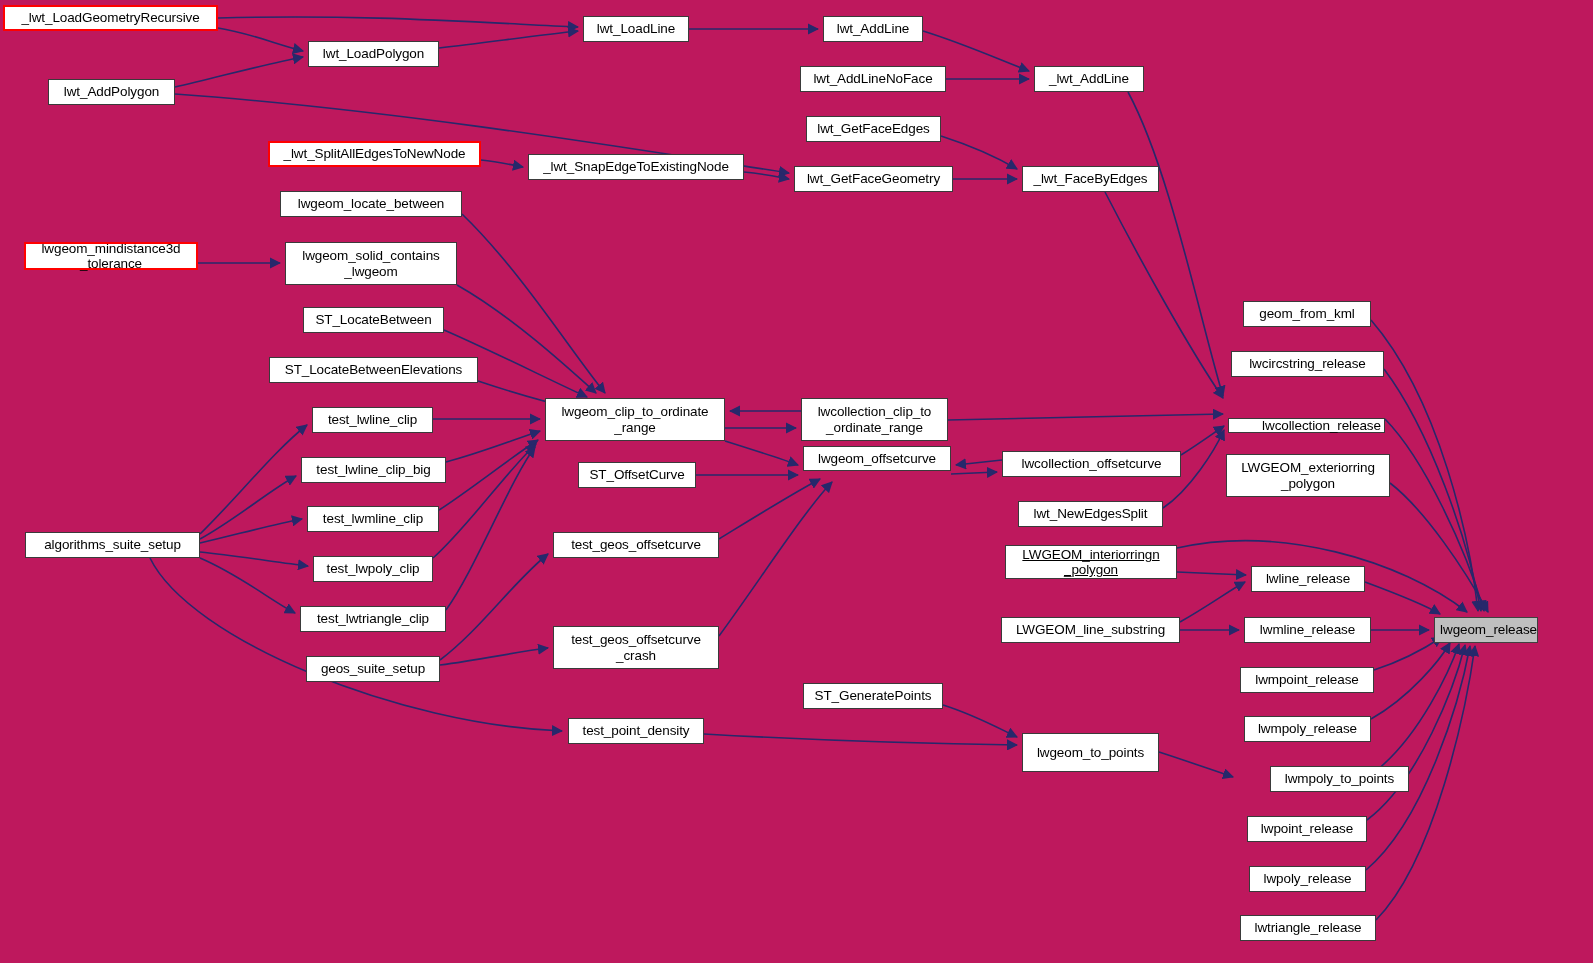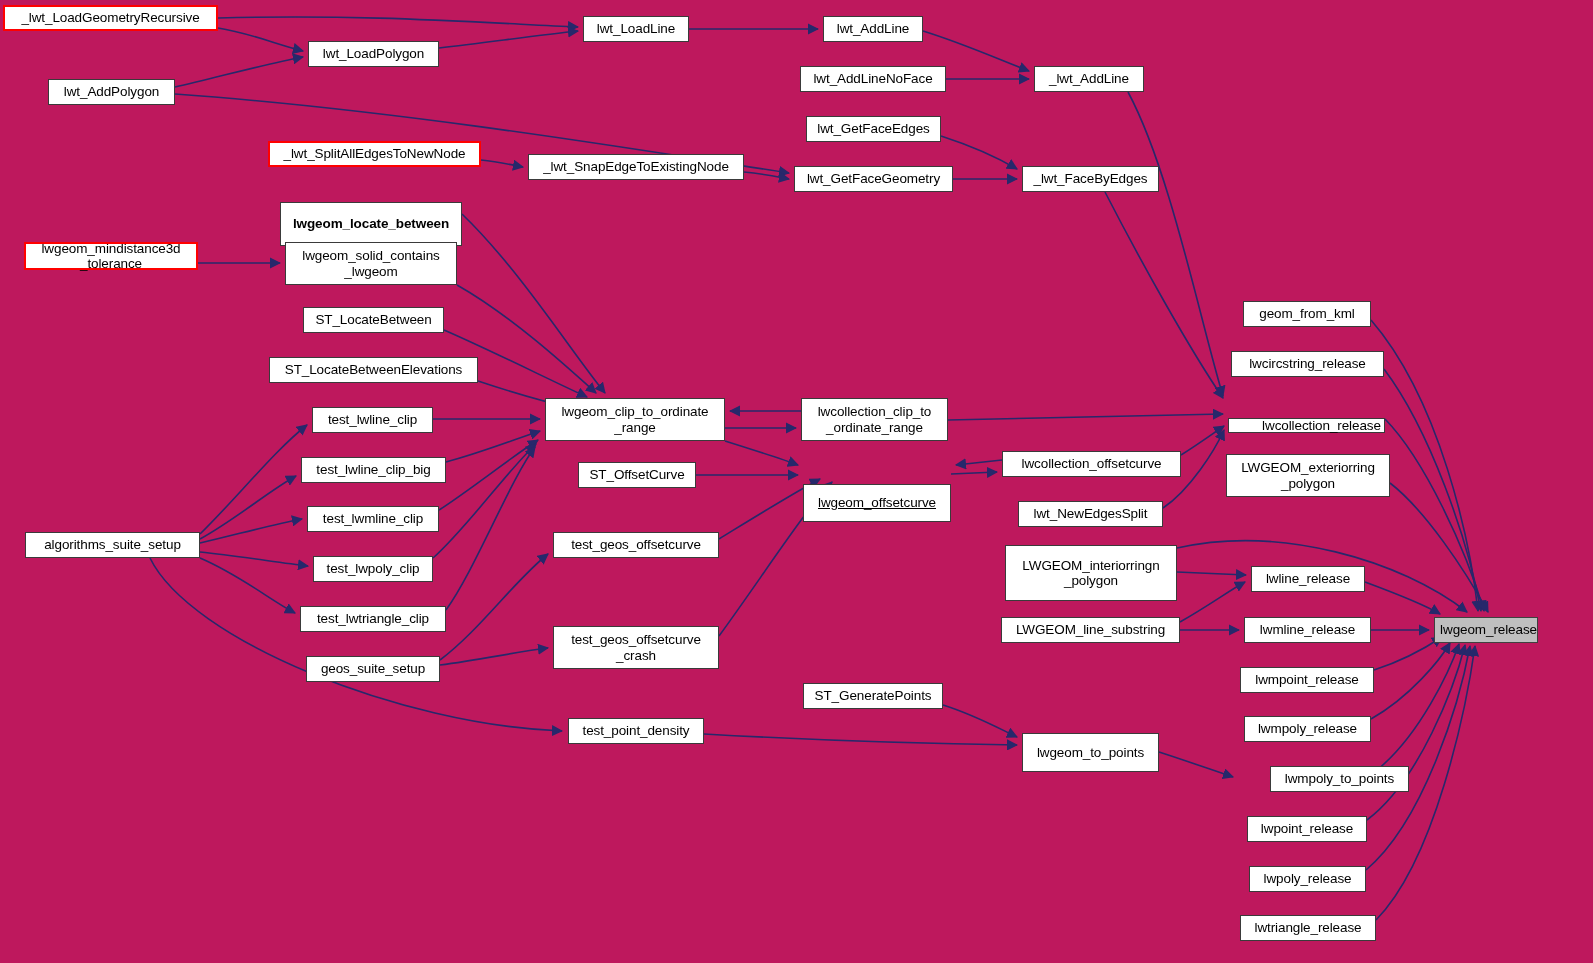--- a/index.html
+++ b/index.html
@@ -111,49 +111,49 @@
       <div class="node" style="left: 48px; top: 79px; width: 127px; height: 26px;"><span>lwt_AddPolygon</span></div>
       <div class="node" style="left: 583px; top: 16px; width: 106px; height: 26px;"><span>lwt_LoadLine</span></div>
       <div class="node" style="left: 823px; top: 16px; width: 100px; height: 26px;"><span>lwt_AddLine</span></div>
       <div class="node" style="left: 800px; top: 66px; width: 146px; height: 26px;"><span>lwt_AddLineNoFace</span></div>
       <div class="node" style="left: 1034px; top: 66px; width: 110px; height: 26px;"><span>_lwt_AddLine</span></div>
       <div class="node red" style="left: 268px; top: 141px; width: 213px; height: 26px;"><span>_lwt_SplitAllEdgesToNewNode</span></div>
       <div class="node" style="left: 528px; top: 154px; width: 216px; height: 26px;"><span>_lwt_SnapEdgeToExistingNode</span></div>
       <div class="node" style="left: 806px; top: 116px; width: 135px; height: 26px;"><span>lwt_GetFaceEdges</span></div>
       <div class="node" style="left: 794px; top: 166px; width: 159px; height: 26px; justify-content: center;"><span>lwt_GetFaceGeometry</span></div>
       <div class="node" style="left: 1022px; top: 166px; width: 137px; height: 26px;"><span>_lwt_FaceByEdges</span></div>
-      <div class="node" style="left: 280px; top: 202px; width: 182px; height: 44px; font-weight: bold;"><span>lwgeom_locate_between</span></div>
+      <div class="node" style="left: 280px; top: 191px; width: 182px; height: 26px;"><span>lwgeom_locate_between</span></div>
       <div class="node red" style="left: 24px; top: 242px; width: 174px; height: 28px;"><span>lwgeom_mindistance3d
 _tolerance</span></div>
       <div class="node" style="left: 285px; top: 242px; width: 172px; height: 43px;"><span>lwgeom_solid_contains
 _lwgeom</span></div>
       <div class="node" style="left: 303px; top: 307px; width: 141px; height: 26px;"><span>ST_LocateBetween</span></div>
       <div class="node" style="left: 269px; top: 357px; width: 209px; height: 26px;"><span>ST_LocateBetweenElevations</span></div>
       <div class="node" style="left: 312px; top: 407px; width: 121px; height: 26px;"><span>test_lwline_clip</span></div>
       <div class="node" style="left: 301px; top: 457px; width: 145px; height: 26px;"><span>test_lwline_clip_big</span></div>
       <div class="node" style="left: 307px; top: 506px; width: 132px; height: 26px;"><span>test_lwmline_clip</span></div>
       <div class="node" style="left: 313px; top: 556px; width: 120px; height: 26px;"><span>test_lwpoly_clip</span></div>
       <div class="node" style="left: 300px; top: 606px; width: 146px; height: 26px;"><span>test_lwtriangle_clip</span></div>
       <div class="node" style="left: 306px; top: 656px; width: 134px; height: 26px;"><span>geos_suite_setup</span></div>
       <div class="node" style="left: 25px; top: 532px; width: 175px; height: 26px;"><span>algorithms_suite_setup</span></div>
       <div class="node" style="left: 545px; top: 398px; width: 180px; height: 43px;"><span>lwgeom_clip_to_ordinate
 _range</span></div>
       <div class="node" style="left: 801px; top: 398px; width: 147px; height: 43px;"><span>lwcollection_clip_to
 _ordinate_range</span></div>
       <div class="node" style="left: 578px; top: 462px; width: 118px; height: 26px;"><span>ST_OffsetCurve</span></div>
-      <div class="node" style="left: 803px; top: 484px; width: 148px; height: 38px; text-decoration: underline;"><span>lwgeom_offsetcurve</span></div>
+      <div class="node" style="left: 803px; top: 446px; width: 148px; height: 25px;"><span>lwgeom_offsetcurve</span></div>
       <div class="node" style="left: 553px; top: 532px; width: 166px; height: 26px;"><span>test_geos_offsetcurve</span></div>
       <div class="node" style="left: 553px; top: 626px; width: 166px; height: 43px;"><span>test_geos_offsetcurve
 _crash</span></div>
       <div class="node" style="left: 568px; top: 718px; width: 136px; height: 26px;"><span>test_point_density</span></div>
       <div class="node" style="left: 803px; top: 683px; width: 140px; height: 26px;"><span>ST_GeneratePoints</span></div>
       <div class="node" style="left: 1022px; top: 733px; width: 137px; height: 39px;"><span>lwgeom_to_points</span></div>
       <div class="node" style="left: 1002px; top: 451px; width: 179px; height: 26px;"><span>lwcollection_offsetcurve</span></div>
       <div class="node" style="left: 1018px; top: 501px; width: 145px; height: 26px;"><span>lwt_NewEdgesSplit</span></div>
-      <div class="node" style="left: 1005px; top: 545px; width: 172px; height: 56px;"><span>LWGEOM_interiorringn
+      <div class="node" style="left: 1005px; top: 545px; width: 172px; height: 34px; text-decoration: underline;"><span>LWGEOM_interiorringn
 _polygon</span></div>
       <div class="node" style="left: 1001px; top: 617px; width: 179px; height: 26px;"><span>LWGEOM_line_substring</span></div>
       <div class="node" style="left: 1243px; top: 301px; width: 128px; height: 26px;"><span>geom_from_kml</span></div>
       <div class="node" style="left: 1231px; top: 351px; width: 153px; height: 26px;"><span>lwcircstring_release</span></div>
       <div class="node" style="left: 1228px; top: 418px; width: 157px; height: 15px; padding-left: 30px;"><span>lwcollection_release</span></div>
       <div class="node" style="left: 1226px; top: 454px; width: 164px; height: 43px;"><span>LWGEOM_exteriorring
 _polygon</span></div>
       <div class="node" style="left: 1251px; top: 566px; width: 114px; height: 26px;"><span>lwline_release</span></div>
       <div class="node" style="left: 1244px; top: 617px; width: 127px; height: 26px;"><span>lwmline_release</span></div>
       <div class="node" style="left: 1240px; top: 667px; width: 134px; height: 26px;"><span>lwmpoint_release</span></div>

